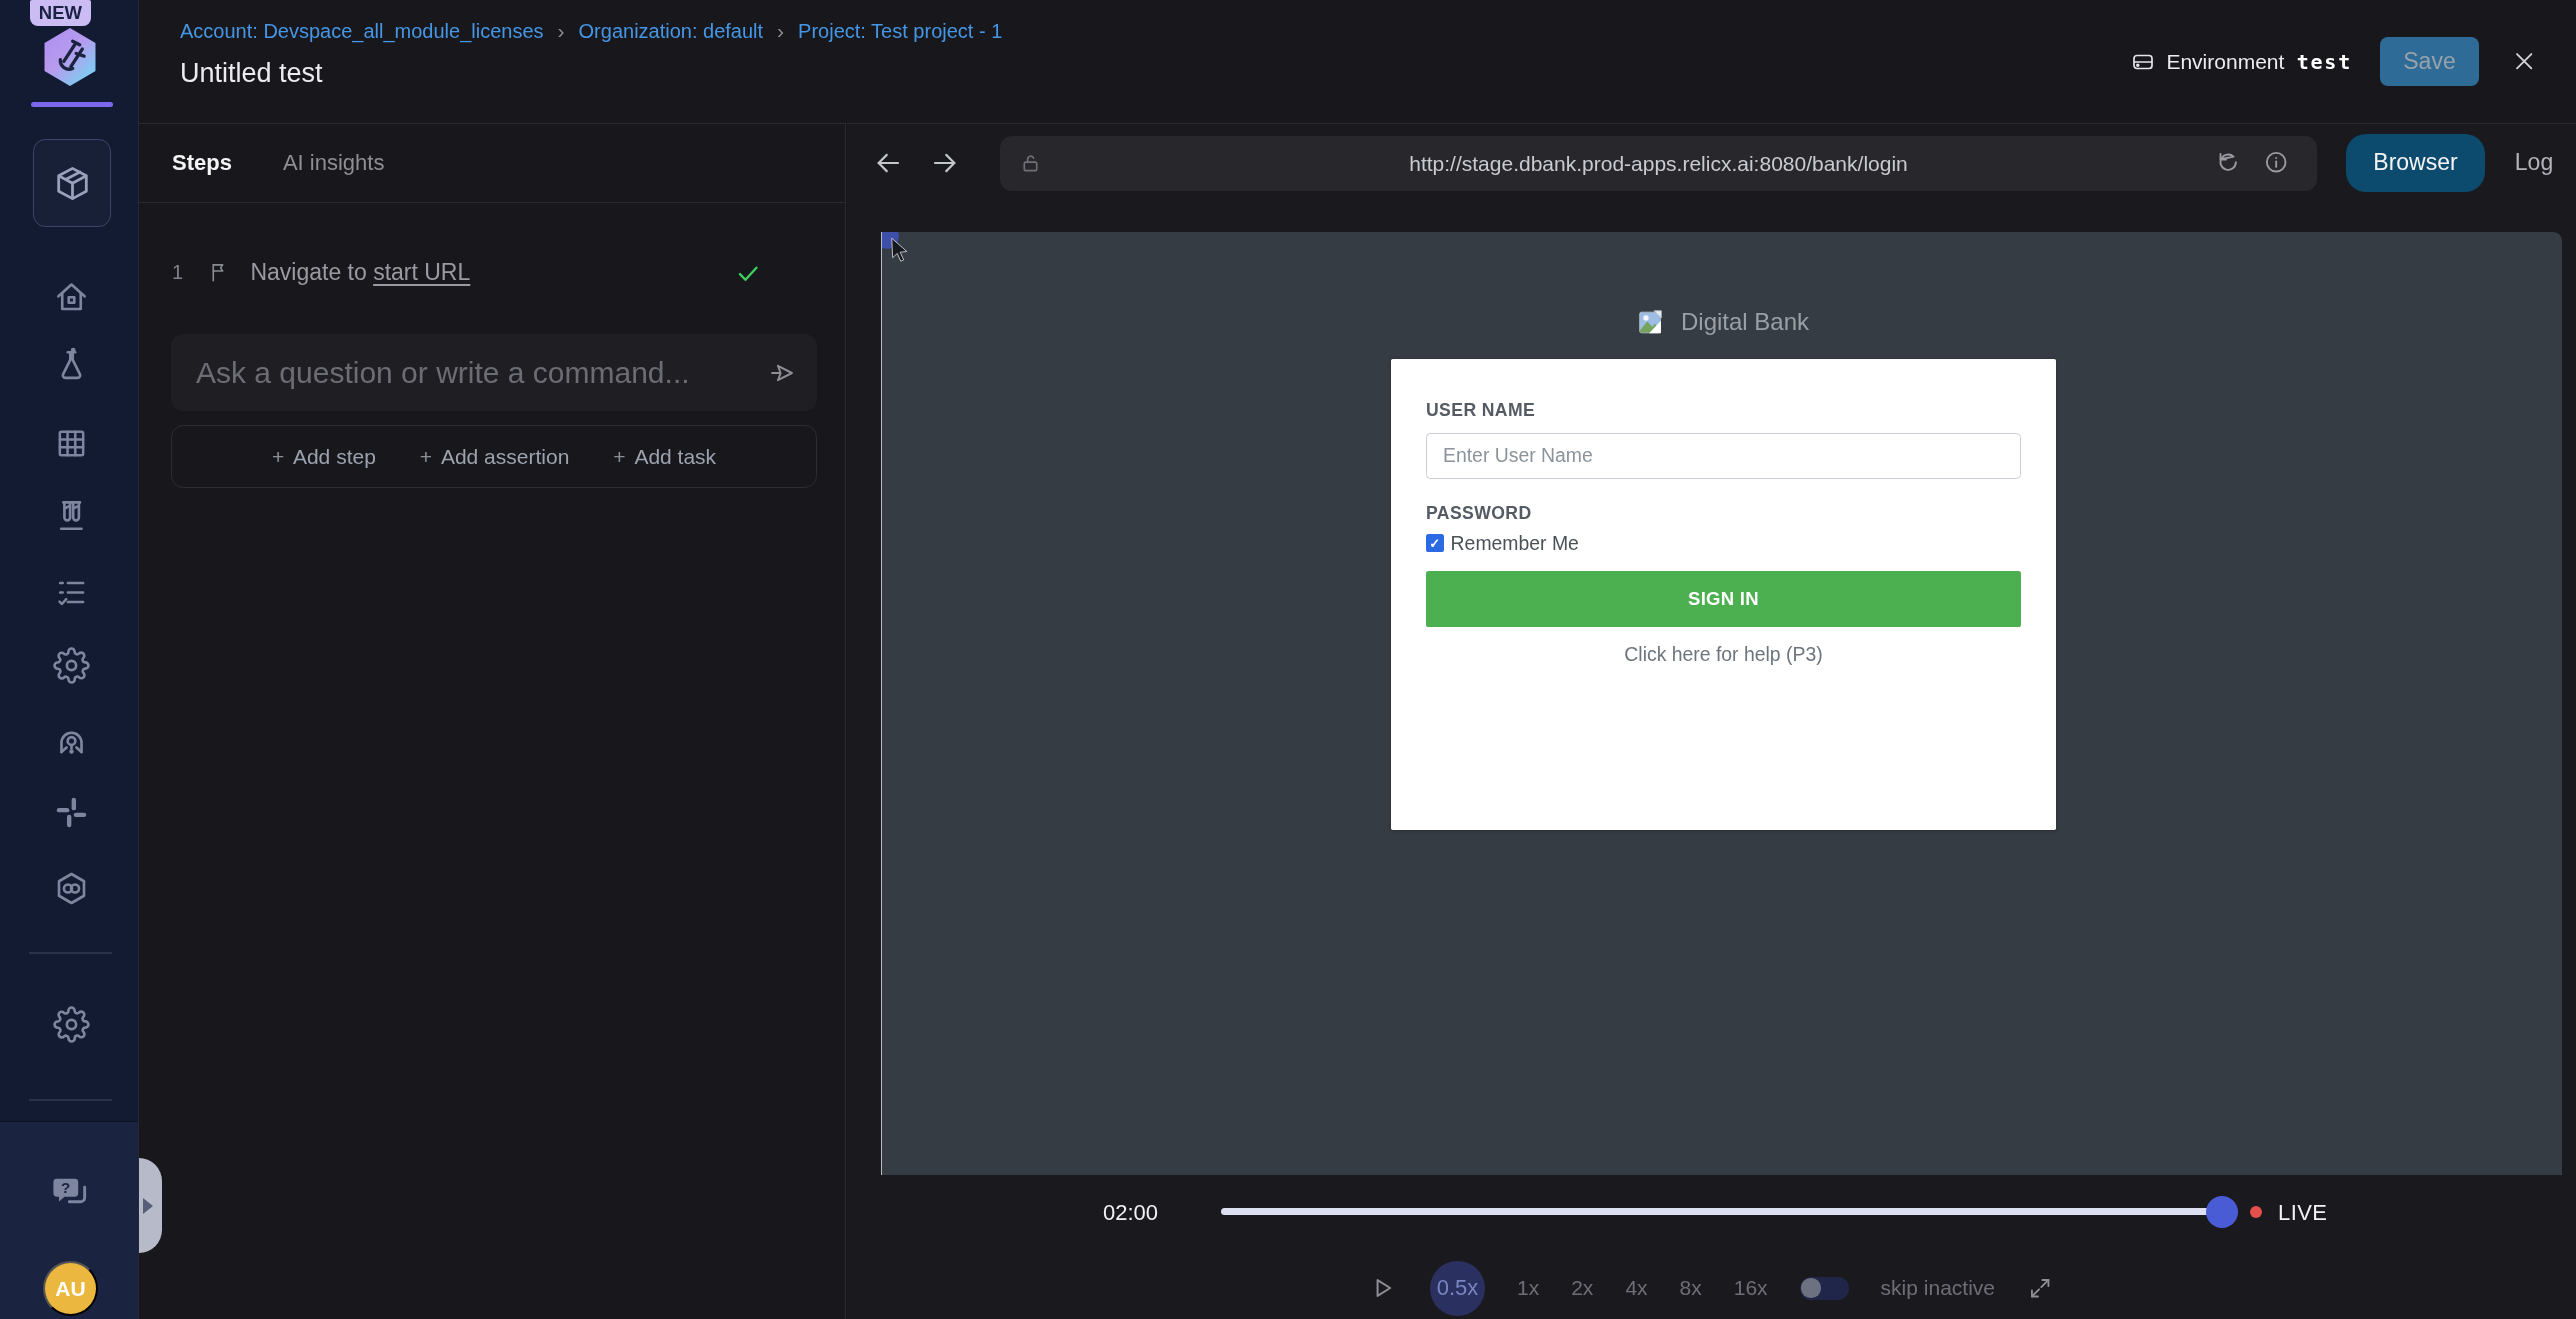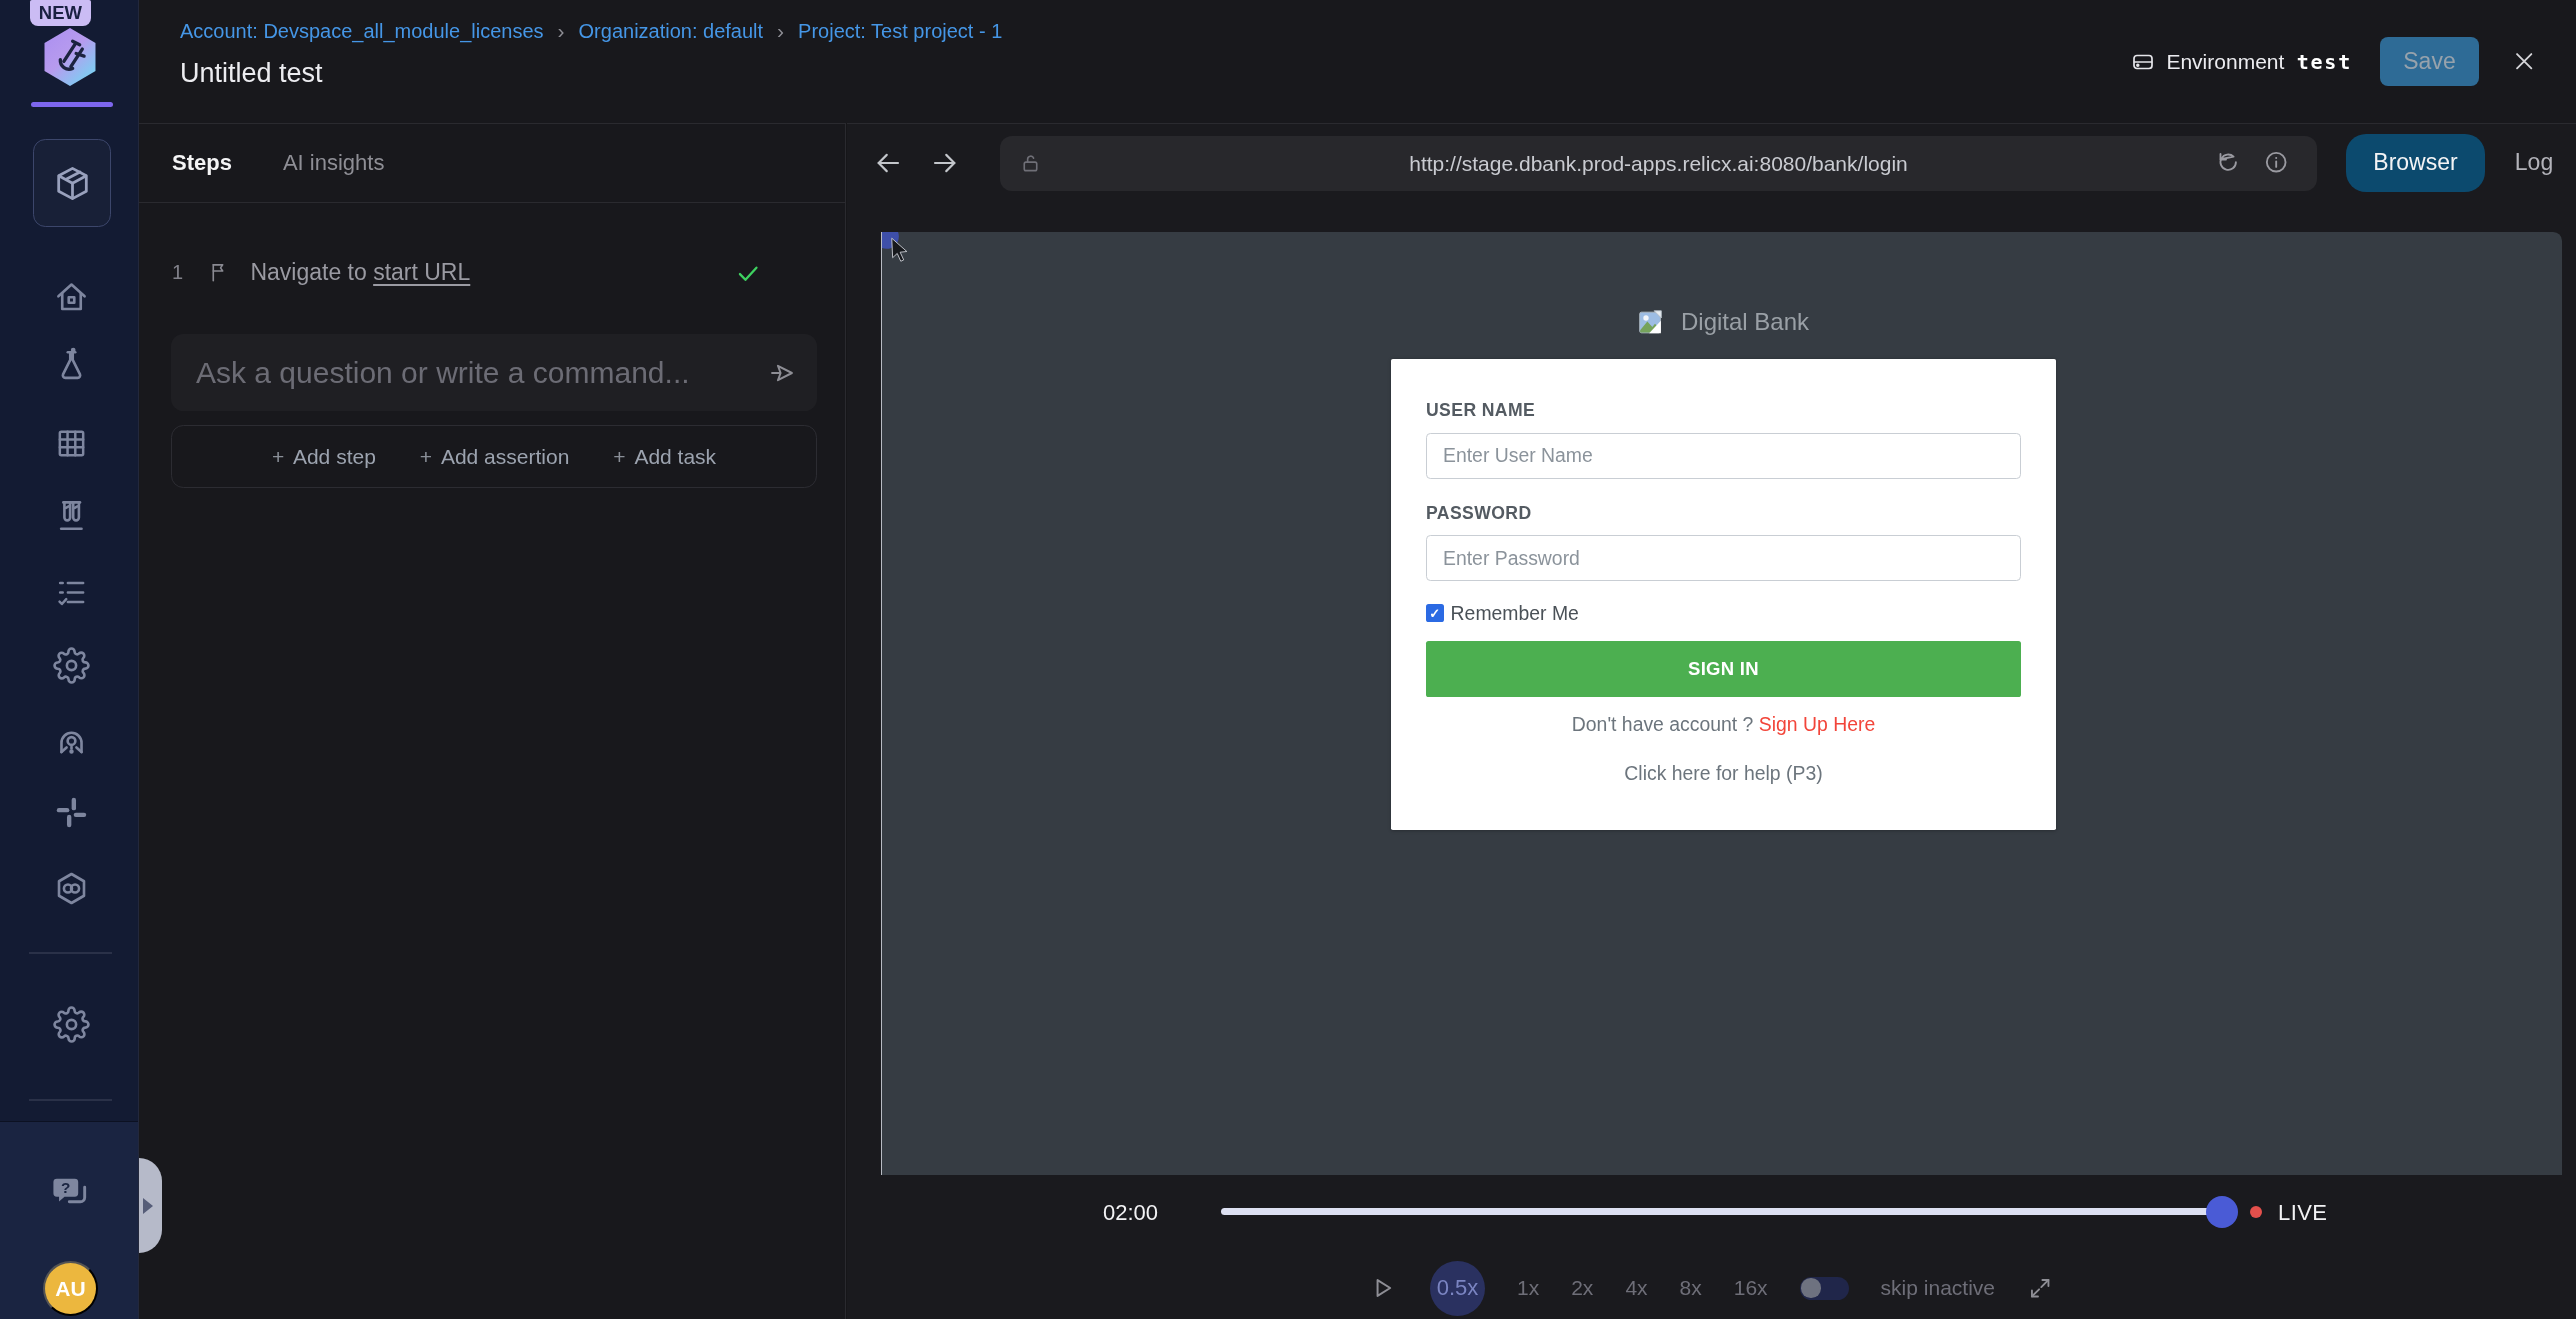--- a/index.html
+++ b/index.html
@@ -390,29 +390,25 @@
           <path d="M25 13 L12 27 H25 Z" fill="#fff"></path>
         </svg>
       </span>
       <span class="bank-logo-text">Digital Bank</span>
     </div>
 
     <div class="login-card">
       <label class="fld-label">USER NAME</label>
       <input class="fld-input" type="text" placeholder="Enter User Name" style="">
       <label class="fld-label">PASSWORD</label>
-      <input class="fld-input" type="text" placeholder="Enter Password" style="">
       <div class="remember-row">
         <span class="cbx">✓</span>
         <span class="remember-label">Remember Me</span>
       </div>
       <button class="signin-btn">SIGN IN</button>
-      <div class="signup-line">
-        <span>Don't have account ? </span><span class="signup-link">Sign Up Here</span>
-      </div>
       <div class="help-line">Click here for help (P3)</div>
     </div>
   </div>
 
   <span class="time-label">02:00</span>
   <div class="seek-track"></div>
   <div class="seek-handle"></div>
   <div class="live-dot"></div>
   <span class="live-label">LIVE</span>
 

